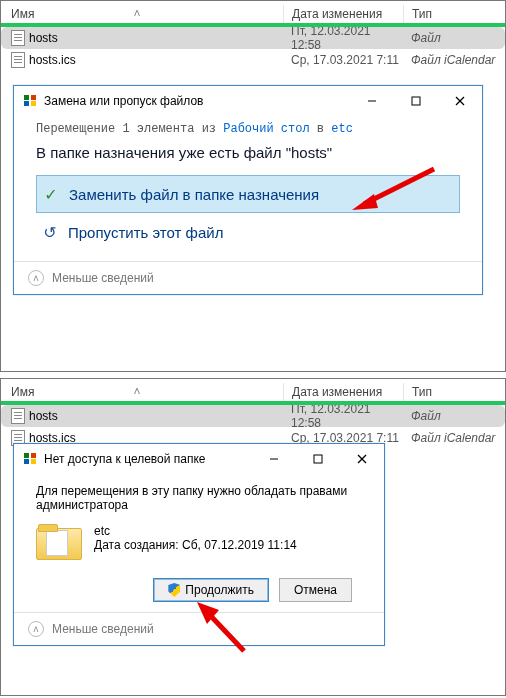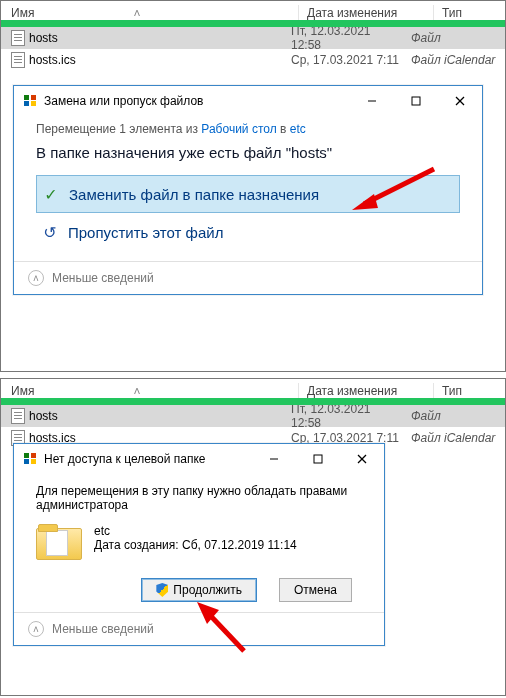--- a/index.html
+++ b/index.html
@@ -11,34 +11,34 @@
   }
   .panel {
     border: 1px solid #777;
     background: #fff;
     position: relative;
   }
   .file-header {
     display: flex;
     align-items: center;
     height: 26px;
-    border-bottom: 7px solid #22c55e;
+    border-bottom: 4px solid #22c55e;
     color: #444;
     padding: 4px 0 0 10px;
-    gap: 15px;
   }
   .col-name { flex: 0 0 272px; }
   .col-date { flex: 0 0 120px; border-left: 1px solid #e5e5e5; padding-left: 8px; height: 100%; display: flex; align-items: center; }
   .col-type { flex: 1; border-left: 1px solid #e5e5e5; padding-left: 8px; height: 100%; display: flex; align-items: center; }
   .file-row {
     display: flex;
     align-items: center;
     height: 22px;
     padding-left: 10px;
     color: #000;
+    border-radius: 6px;
   }
   .file-row.sel { background: #d9d9d9; }
   .row-name { flex: 0 0 272px; display: flex; align-items: center; gap: 4px; }
   .row-date { flex: 0 0 120px; padding-left: 8px; color: #555; }
   .row-type { flex: 1; padding-left: 8px; color: #555; font-style: italic; }
   .file-icon {
     width: 14px; height: 16px;
     border: 1px solid #888;
     background: #fff;
     position: relative;
@@ -69,21 +69,21 @@
   .dlg-logo::before, .dlg-logo::after {
     content: ""; position: absolute; width: 5px; height: 5px;
   }
   .dlg-logo::before { background: #0f7b0f; left: 0; top: 0; box-shadow: 7px 0 #d83b01; }
   .dlg-logo::after { background: #0063b1; left: 0; top: 6px; box-shadow: 7px 0 #ffc300; }
   .dlg-title-text { color: #000; font-size: 12px; flex: 1; }
   .winbtns { display: flex; }
   .winbtn { width: 44px; height: 28px; display: flex; align-items: center; justify-content: center; color: #000; }
   .winbtn svg { width: 10px; height: 10px; }
   .dlg-body { padding: 6px 22px 10px 22px; }
-  .move-line { color: #555; margin-bottom: 8px; }
+  .move-line { color: #555; margin-bottom: 8px; font-family: Liberation Mono, monospace; }
   .move-line a { color: #0066cc; text-decoration: none; }
   .headline { font-size: 15px; color: #0f172a; margin-bottom: 14px; }
   .opt {
     display: flex; align-items: center; gap: 10px;
     height: 38px; padding: 0 6px;
     color: #003a80; font-size: 15px;
   }
   .opt.selected {
     background: #cde8f6;
     border: 1px solid #7fb8dc;
@@ -125,21 +125,21 @@
     border: 1px solid #d9b24a; border-radius: 2px;
   }
   .folder-icon::after {
     content: ""; position: absolute; left: 2px; top: 0; width: 18px; height: 6px;
     background: #f3c94e; border: 1px solid #d9b24a; border-radius: 2px 2px 0 0;
   }
   .folder-paper {
     position: absolute; left: 10px; top: 6px; width: 22px; height: 26px;
     background: #fff; border: 1px solid #ccc;
   }
-  .btn-row { display: flex; gap: 22px; justify-content: flex-end; padding-right: 10px; }
+  .btn-row { display: flex; gap: 10px; justify-content: flex-end; padding-right: 10px; }
   .btn {
     height: 24px; padding: 0 14px; background: #efefef; border: 1px solid #adadad;
     display: flex; align-items: center; justify-content: center; gap: 5px;
     font-size: 12px; color: #000;
   }
   .btn.primary { border: 1px solid #3a86c8; box-shadow: inset 0 0 0 1px #8fbde2; }
   .shield {
     width: 12px; height: 14px; position: relative;
   }
   .shield::before {

